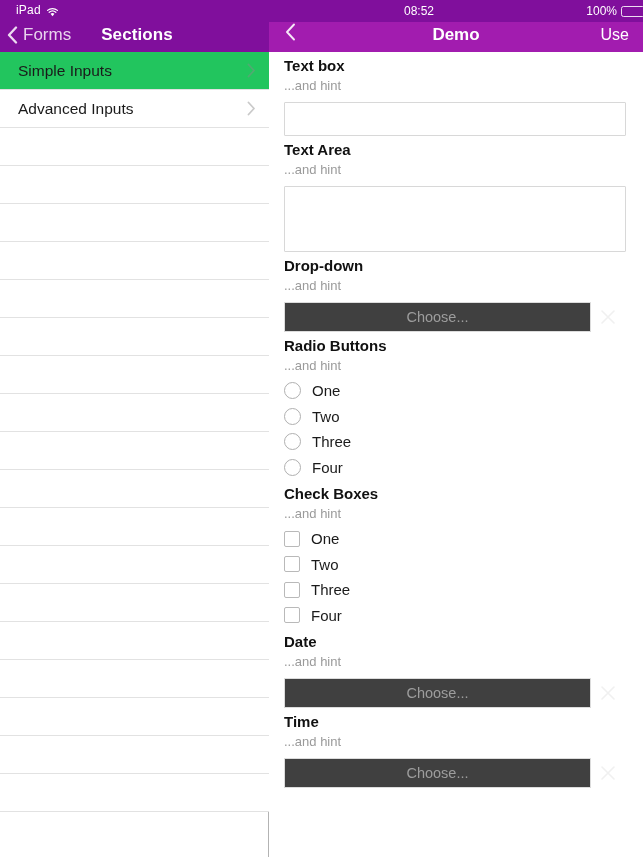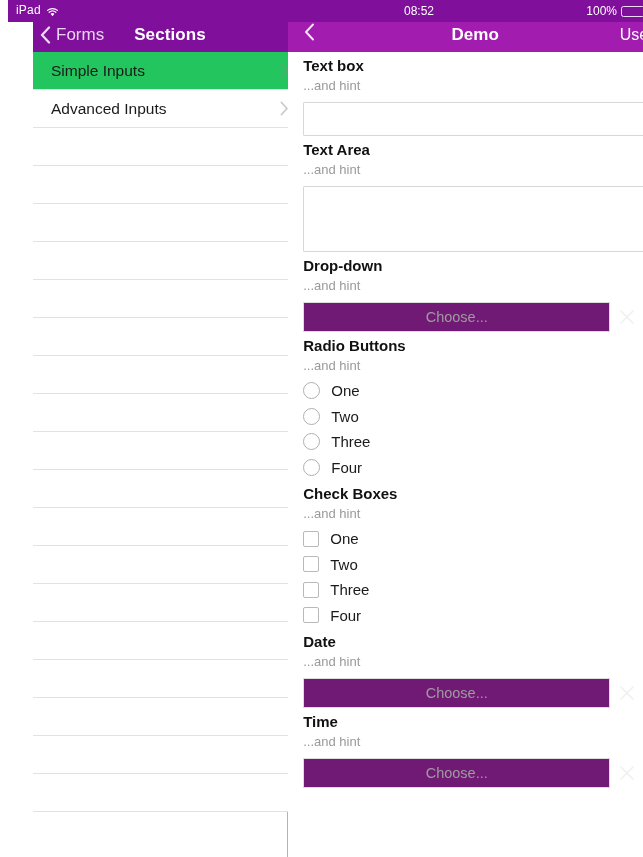--- a/index.html
+++ b/index.html
@@ -23,21 +23,21 @@
   .sb-time { position: absolute; left: 396px; top: 4px; font-size: 12px; }
   .sb-right { position: absolute; right: 6px; top: 4px; display: flex; align-items: center; gap: 4px; font-size: 12px; }
   .batt { position: relative; width: 24px; height: 11px; border: 1px solid rgba(255,255,255,.85);
           border-radius: 2.5px; padding: 1px; }
   .batt-fill { height: 100%; background: #ffffff; border-radius: 1px; }
   .batt-cap { position: absolute; right: -3px; top: 3px; width: 2px; height: 5px;
               background: rgba(255,255,255,.85); border-radius: 0 1px 1px 0; }
 
   
   .pane-left { width: 269px; height: 857px; position: relative;
-               border-right: 1px solid #b3b3b3; background: #ffffff; margin-left: 33px; }
+               border-right: 1px solid #b3b3b3; background: #ffffff; }
   .navbar-left {
     position: absolute; top: 0; left: 0; width: 269px; height: 52px;
     background: #800f9c; display: flex; align-items: flex-end; padding-bottom: 7px;
   }
   .back-btn { display: flex; align-items: center; color: rgba(255,255,255,.82);
               font-size: 17px; margin-left: 7px; cursor: pointer; }
   .chev-back { width: 11px; height: 18px; margin-right: 5px; }
   .nav-title-left { color: #ffffff; font-size: 17px; font-weight: bold;
                     margin-left: 30px; letter-spacing: .1px; }
 
@@ -70,21 +70,21 @@
   .field-label { font-size: 15px; font-weight: bold; color: #111111; }
   .field-hint { font-size: 13px; color: #9a9a9a; margin-top: 4px; }
 
   .textbox { margin-top: 9px; height: 34px; border: 1px solid #d8d8d8;
              background: #fff; border-radius: 1px; cursor: text; }
   .textarea { margin-top: 9px; height: 66px; border: 1px solid #d8d8d8;
               background: #fff; border-radius: 1px; cursor: text; }
 
   .choose-row { margin-top: 9px; display: flex; align-items: center; }
   .choose-btn {
-    flex: 0 0 307px; height: 30px; border: 1px solid #dcdcdc; background: #701a75;
+    flex: 0 0 307px; height: 30px; border: 1px solid #dcdcdc; background: #404040;
     display: flex; align-items: center; justify-content: center;
     font-size: 14.5px; color: #9d9d9d; border-radius: 1px; cursor: pointer;
   }
   .clear-x { width: 28px; height: 28px; margin-left: 3px; cursor: pointer; }
 
   .opt-list { margin-top: 5px; }
   .opt-row { display: flex; align-items: center; height: 25.5px; cursor: pointer; }
   .radio-dot { width: 17px; height: 17px; border: 1.5px solid #b0b0b0;
                border-radius: 50%; background: #fff; }
   .check-box { width: 16px; height: 16px; border: 1.5px solid #b9b9b9;

